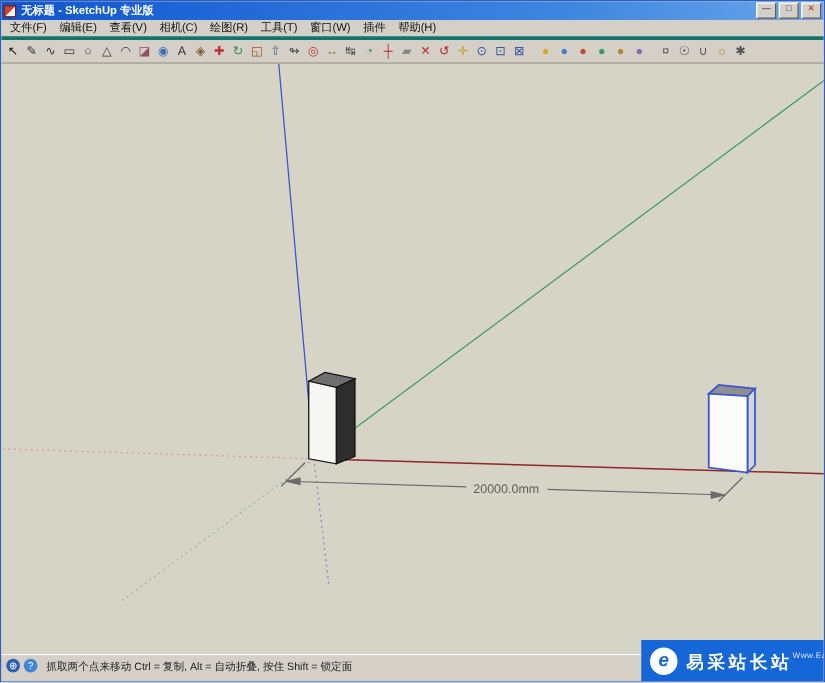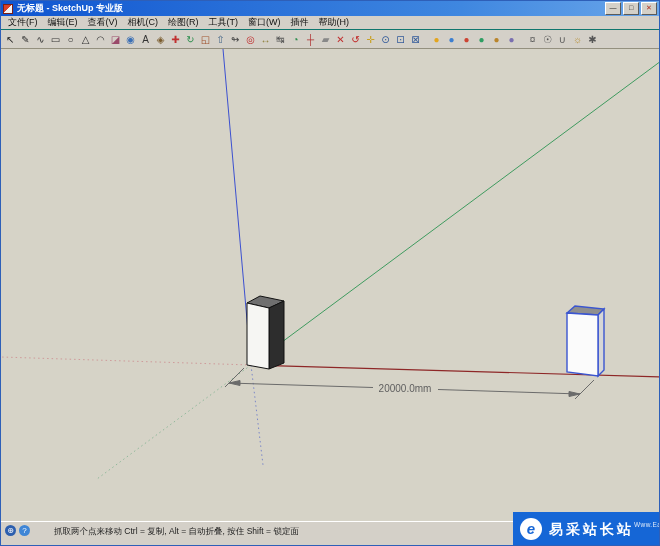--- a/index.html
+++ b/index.html
@@ -6,36 +6,36 @@
   .window{position:relative;width:660px;height:546px;box-sizing:border-box;border:1px solid #2e5fb8;background:#e5e5e5;overflow:hidden;}
 
   
   .titlebar{height:15px;display:flex;align-items:center;padding:0 2px;background:linear-gradient(90deg,#0f55d0,#3f87e0 70%,#6aa6ea);color:#fff;}
   .app-icon{width:10px;height:10px;background:linear-gradient(135deg,#d9402a 50%,#f4f4f4 50%);border:1px solid #7d1f12;box-sizing:border-box;}
   .title-text{font-size:9px;font-weight:bold;margin-left:4px;flex:1;white-space:nowrap;overflow:hidden;}
   .winbtn{width:14px;height:11px;margin-left:2px;background:#d4d0c8;border:1px solid;border-color:#ffffff #5a5a5a #5a5a5a #ffffff;font-size:7px;line-height:9px;text-align:center;color:#222;cursor:default;}
   .winbtn.close{color:#b0301f;font-weight:bold;}
 
   
-  .menubar{height:13px;display:flex;align-items:center;background:#d4d0c8;font-size:9px;color:#111;padding-left:2px;border-bottom:1px solid #0f766e;}
+  .menubar{height:13px;display:flex;align-items:center;background:#d4d0c8;font-size:9px;color:#111;padding-left:2px;border-bottom:3px solid #0f766e;}
   .menu-item{padding:0 5px;white-space:nowrap;}
 
   
   .toolbar{height:18px;display:flex;align-items:center;background:#d4d0c8;border-bottom:1px solid #94907f;padding-left:2px;}
   .tgroup{display:flex;margin-right:6px;}
   .tbtn{width:15px;height:15px;font-size:10px;line-height:15px;text-align:center;cursor:default;}
 
   
   .viewport{position:relative;height:472px;background:#d6d3c7;}
   .viewport svg{position:absolute;left:0;top:0;}
 
   
   .statusbar{height:28px;background:#d4d0c8;border-top:1px solid #ffffff;box-shadow:0 -2px 0 #9a968a;display:flex;align-items:flex-start;padding:3px 4px 0 4px;box-sizing:border-box;}
   .sicon{width:11px;height:11px;border-radius:50%;color:#fff;font-size:8px;line-height:11px;text-align:center;margin-right:3px;flex:0 0 auto;}
-  .hint{font-size:8.5px;color:#222;margin-left:21px;margin-top:1px;white-space:nowrap;}
+  .hint{font-size:8.5px;color:#222;margin-left:4px;margin-top:1px;white-space:nowrap;}
 
   
   .badge{position:absolute;right:0;bottom:0;width:146px;height:33px;background:#1566d6;display:flex;align-items:center;padding:0 7px;box-sizing:border-box;z-index:5;}
   .badge-logo{width:22px;height:22px;border-radius:50%;background:#ffffff;color:#1566d6;font-weight:bold;font-style:italic;font-size:15px;line-height:22px;text-align:center;flex:0 0 auto;}
   .badge-col{margin-left:7px;color:#fff;display:flex;flex-direction:row;justify-content:center;}
   .badge-title{font-size:14px;font-weight:bold;letter-spacing:3px;line-height:16px;white-space:nowrap;}
   .badge-sub{font-size:6.5px;opacity:.85;letter-spacing:.4px;white-space:nowrap;}
 </style>
 </head>
 <body>

